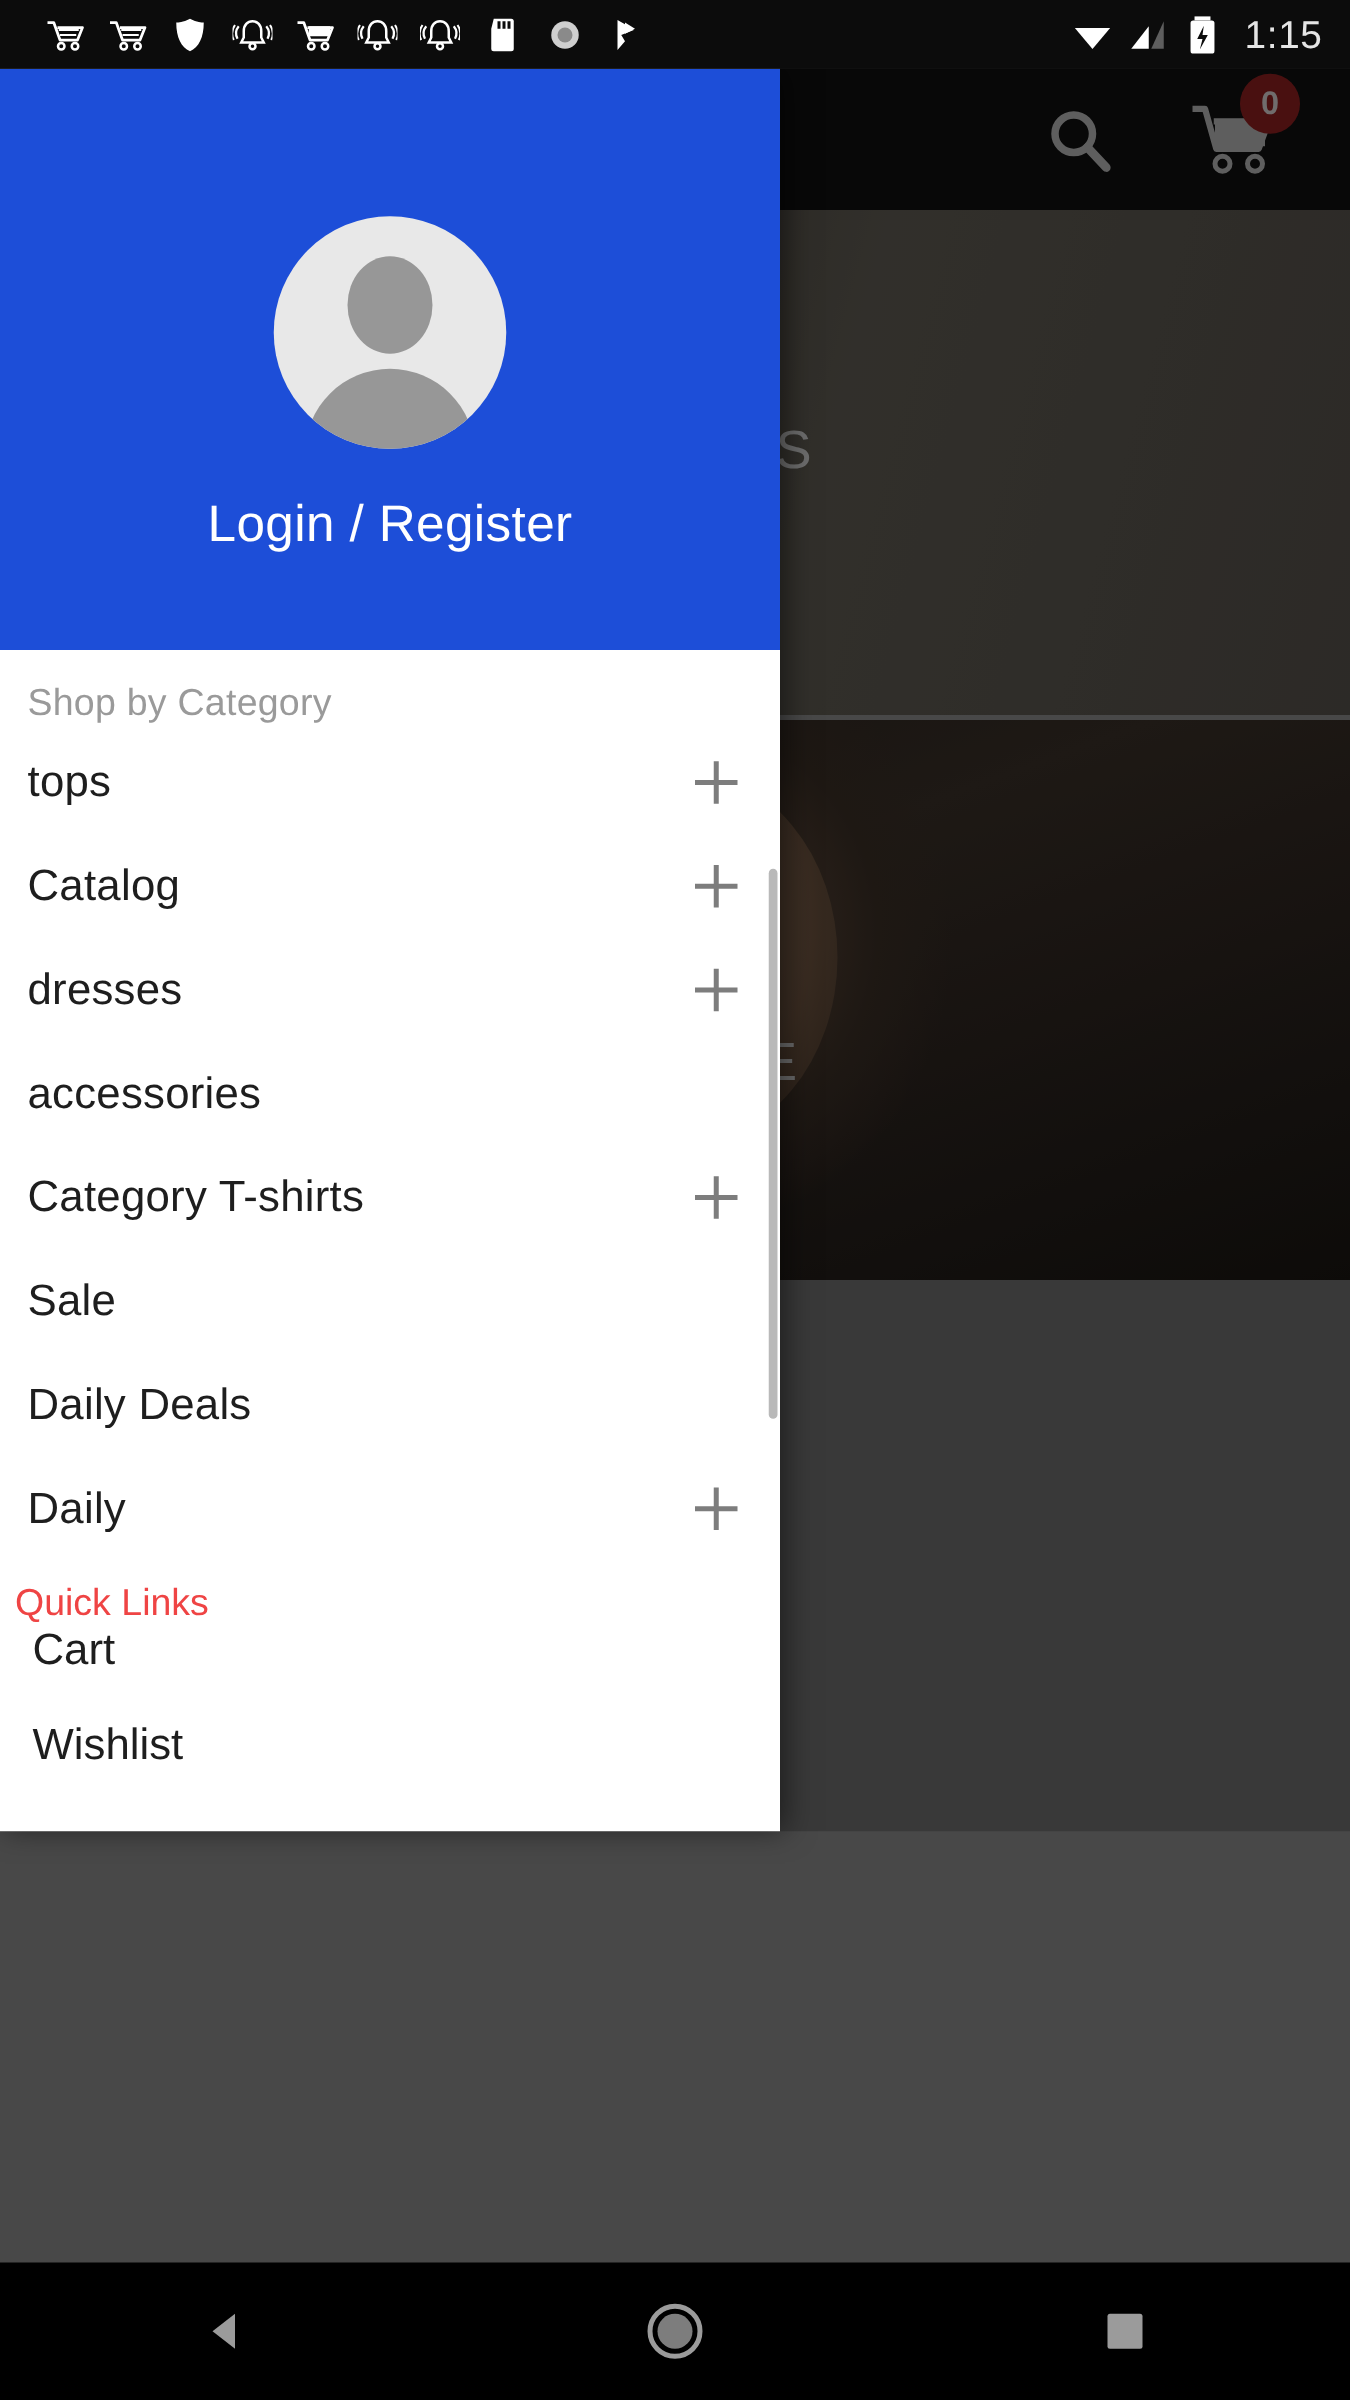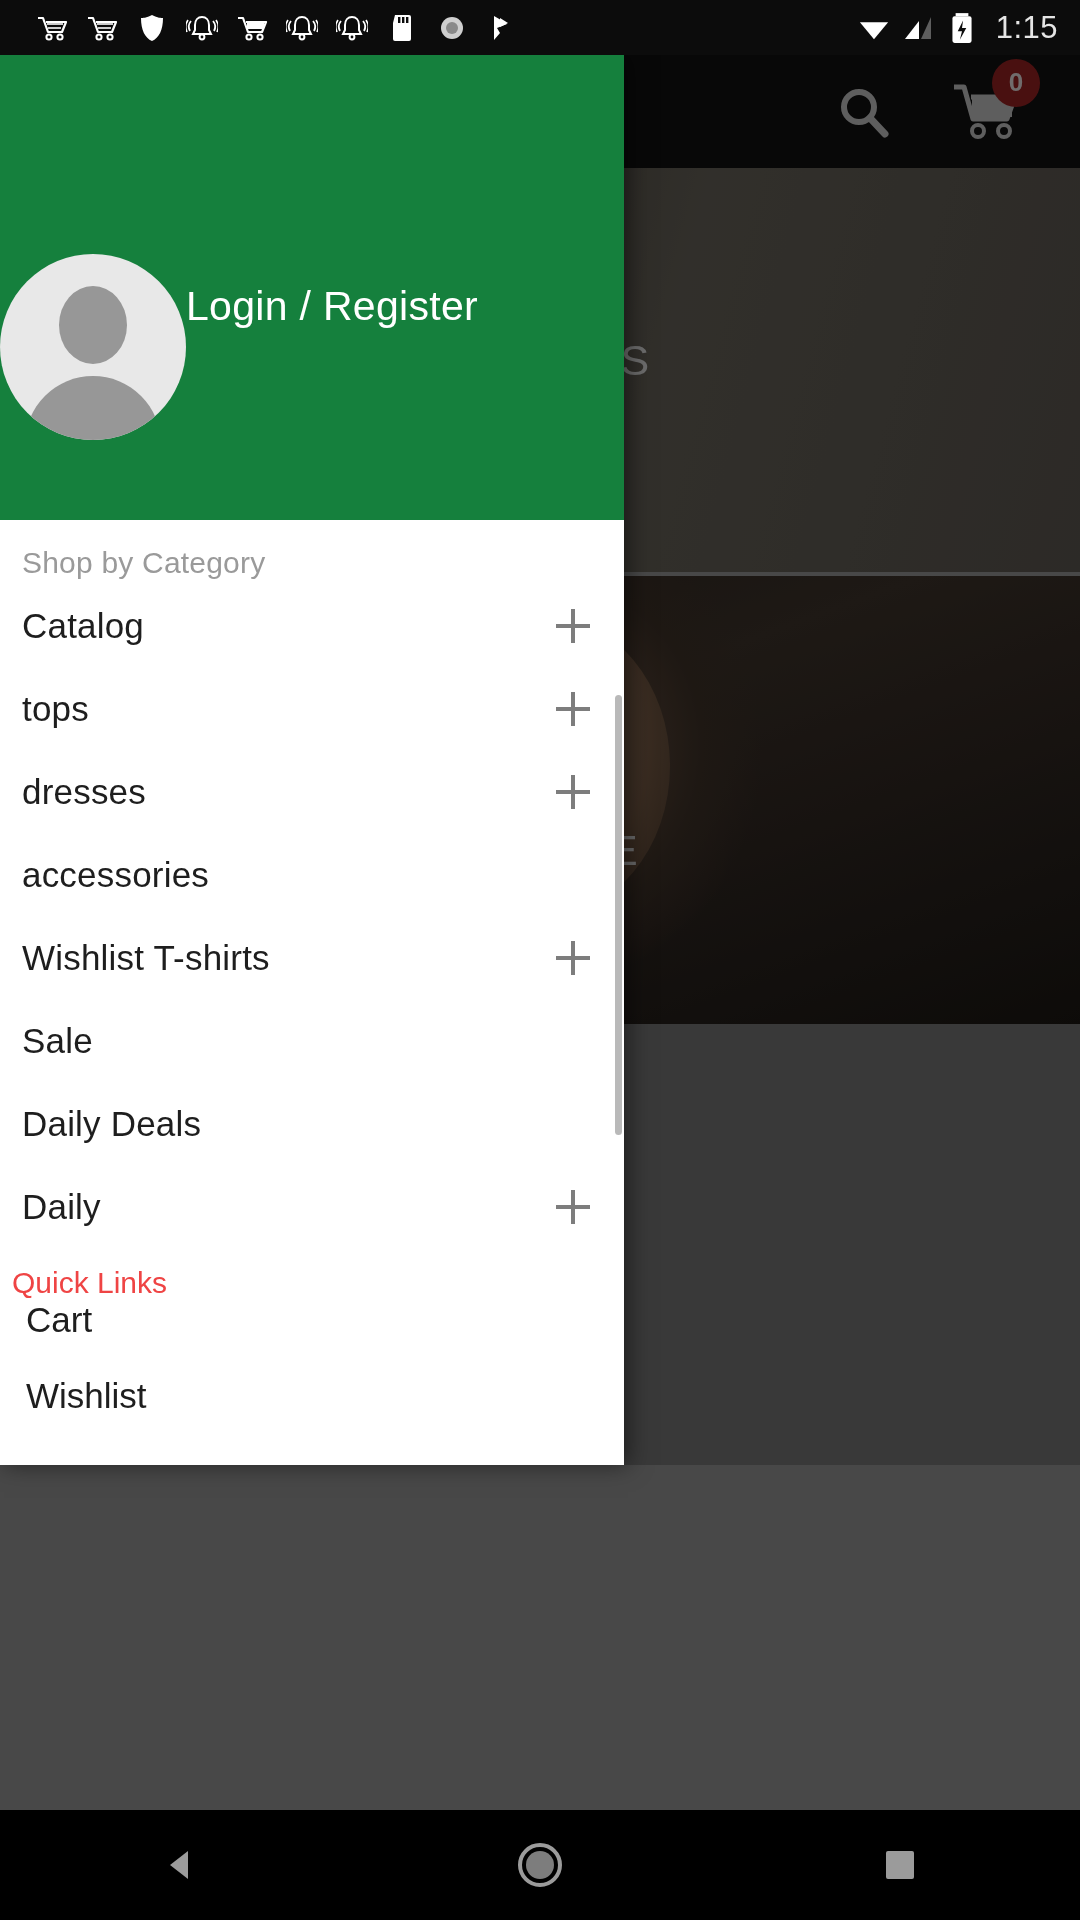--- a/index.html
+++ b/index.html
@@ -197,23 +197,23 @@
     top: 55px; left: 0;
     width: 624px;
     height: 1410px;
     background: #fff;
     z-index: 40;
     overflow: hidden;
     box-shadow: 4px 0 22px rgba(0,0,0,0.5);
   }
   .drawer-header {
     height: 465px;
-    background: #15803d;
-    display: flex;
-    flex-direction: row;
+    background: #1d4ed8;
+    display: flex;
+    flex-direction: column;
     align-items: center;
     justify-content: flex-start;
   }
   .avatar {
     margin-top: 118px;
     width: 186px;
     height: 186px;
     border-radius: 50%;
     background: #e8e8e8;
     position: relative;
@@ -367,40 +367,40 @@
         <div class="body"></div>
       </div>
       <div class="login-text">Login / Register</div>
     </div>
 
     <div class="section-label">Shop by Category</div>
 
     <div class="menu-list">
 
       <div class="menu-item">
+        <span class="label">tops</span>
+        <span class="plus-icon"></span>
+      </div>
+
+      <div class="menu-item">
         <span class="label">Catalog</span>
         <span class="plus-icon"></span>
       </div>
 
       <div class="menu-item">
-        <span class="label">tops</span>
-        <span class="plus-icon"></span>
-      </div>
-
-      <div class="menu-item">
         <span class="label">dresses</span>
         <span class="plus-icon"></span>
       </div>
 
       <div class="menu-item">
         <span class="label">accessories</span>
       </div>
 
       <div class="menu-item">
-        <span class="label">Wishlist T-shirts</span>
+        <span class="label">Category T-shirts</span>
         <span class="plus-icon"></span>
       </div>
 
       <div class="menu-item">
         <span class="label">Sale</span>
       </div>
 
       <div class="menu-item">
         <span class="label">Daily Deals</span>
       </div>

